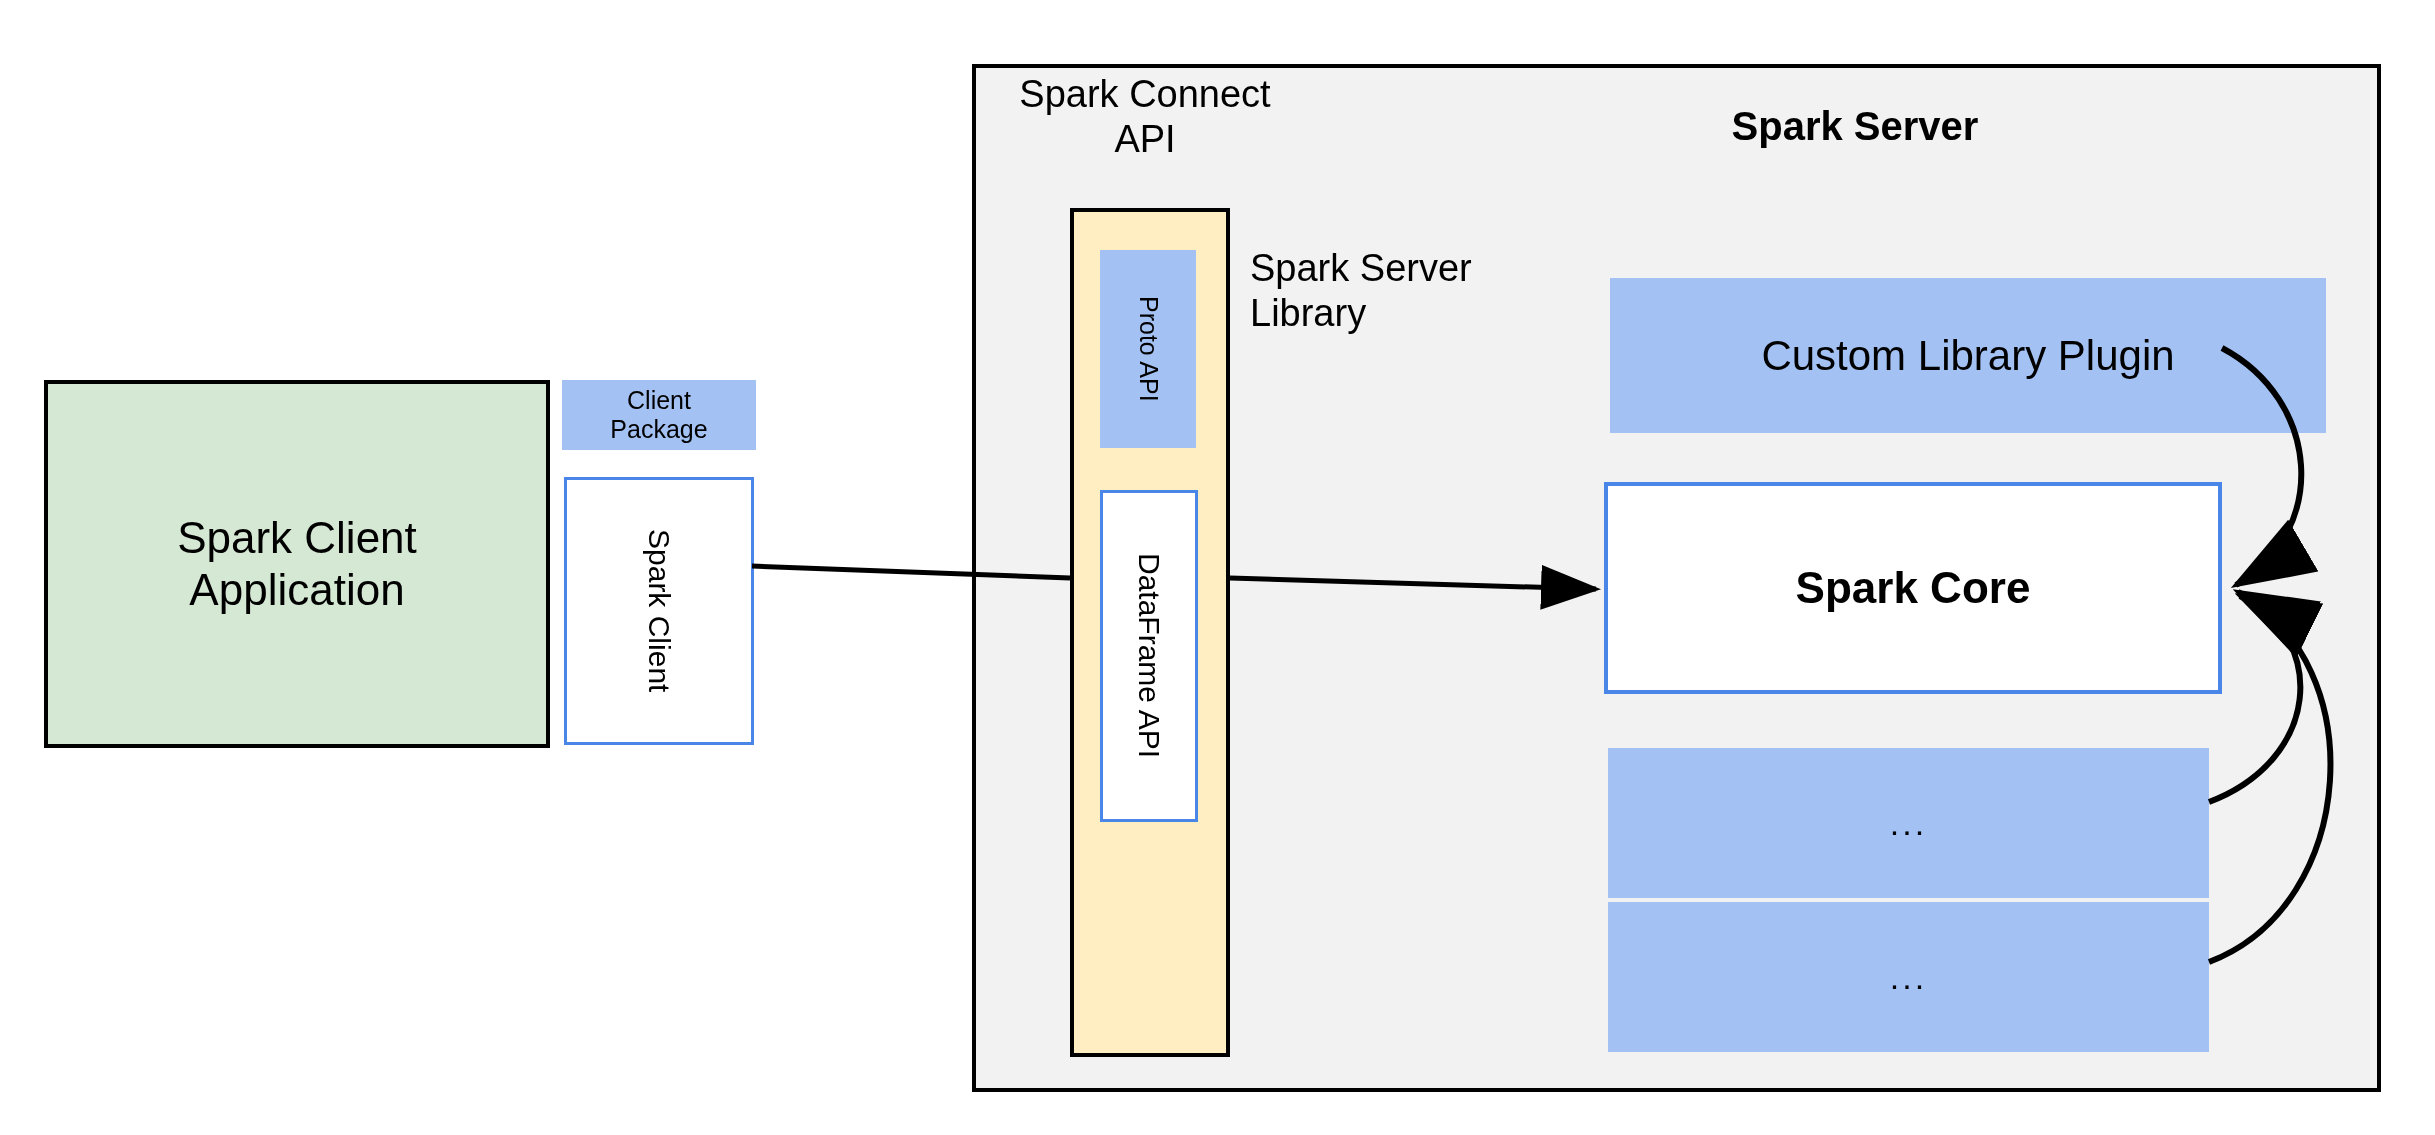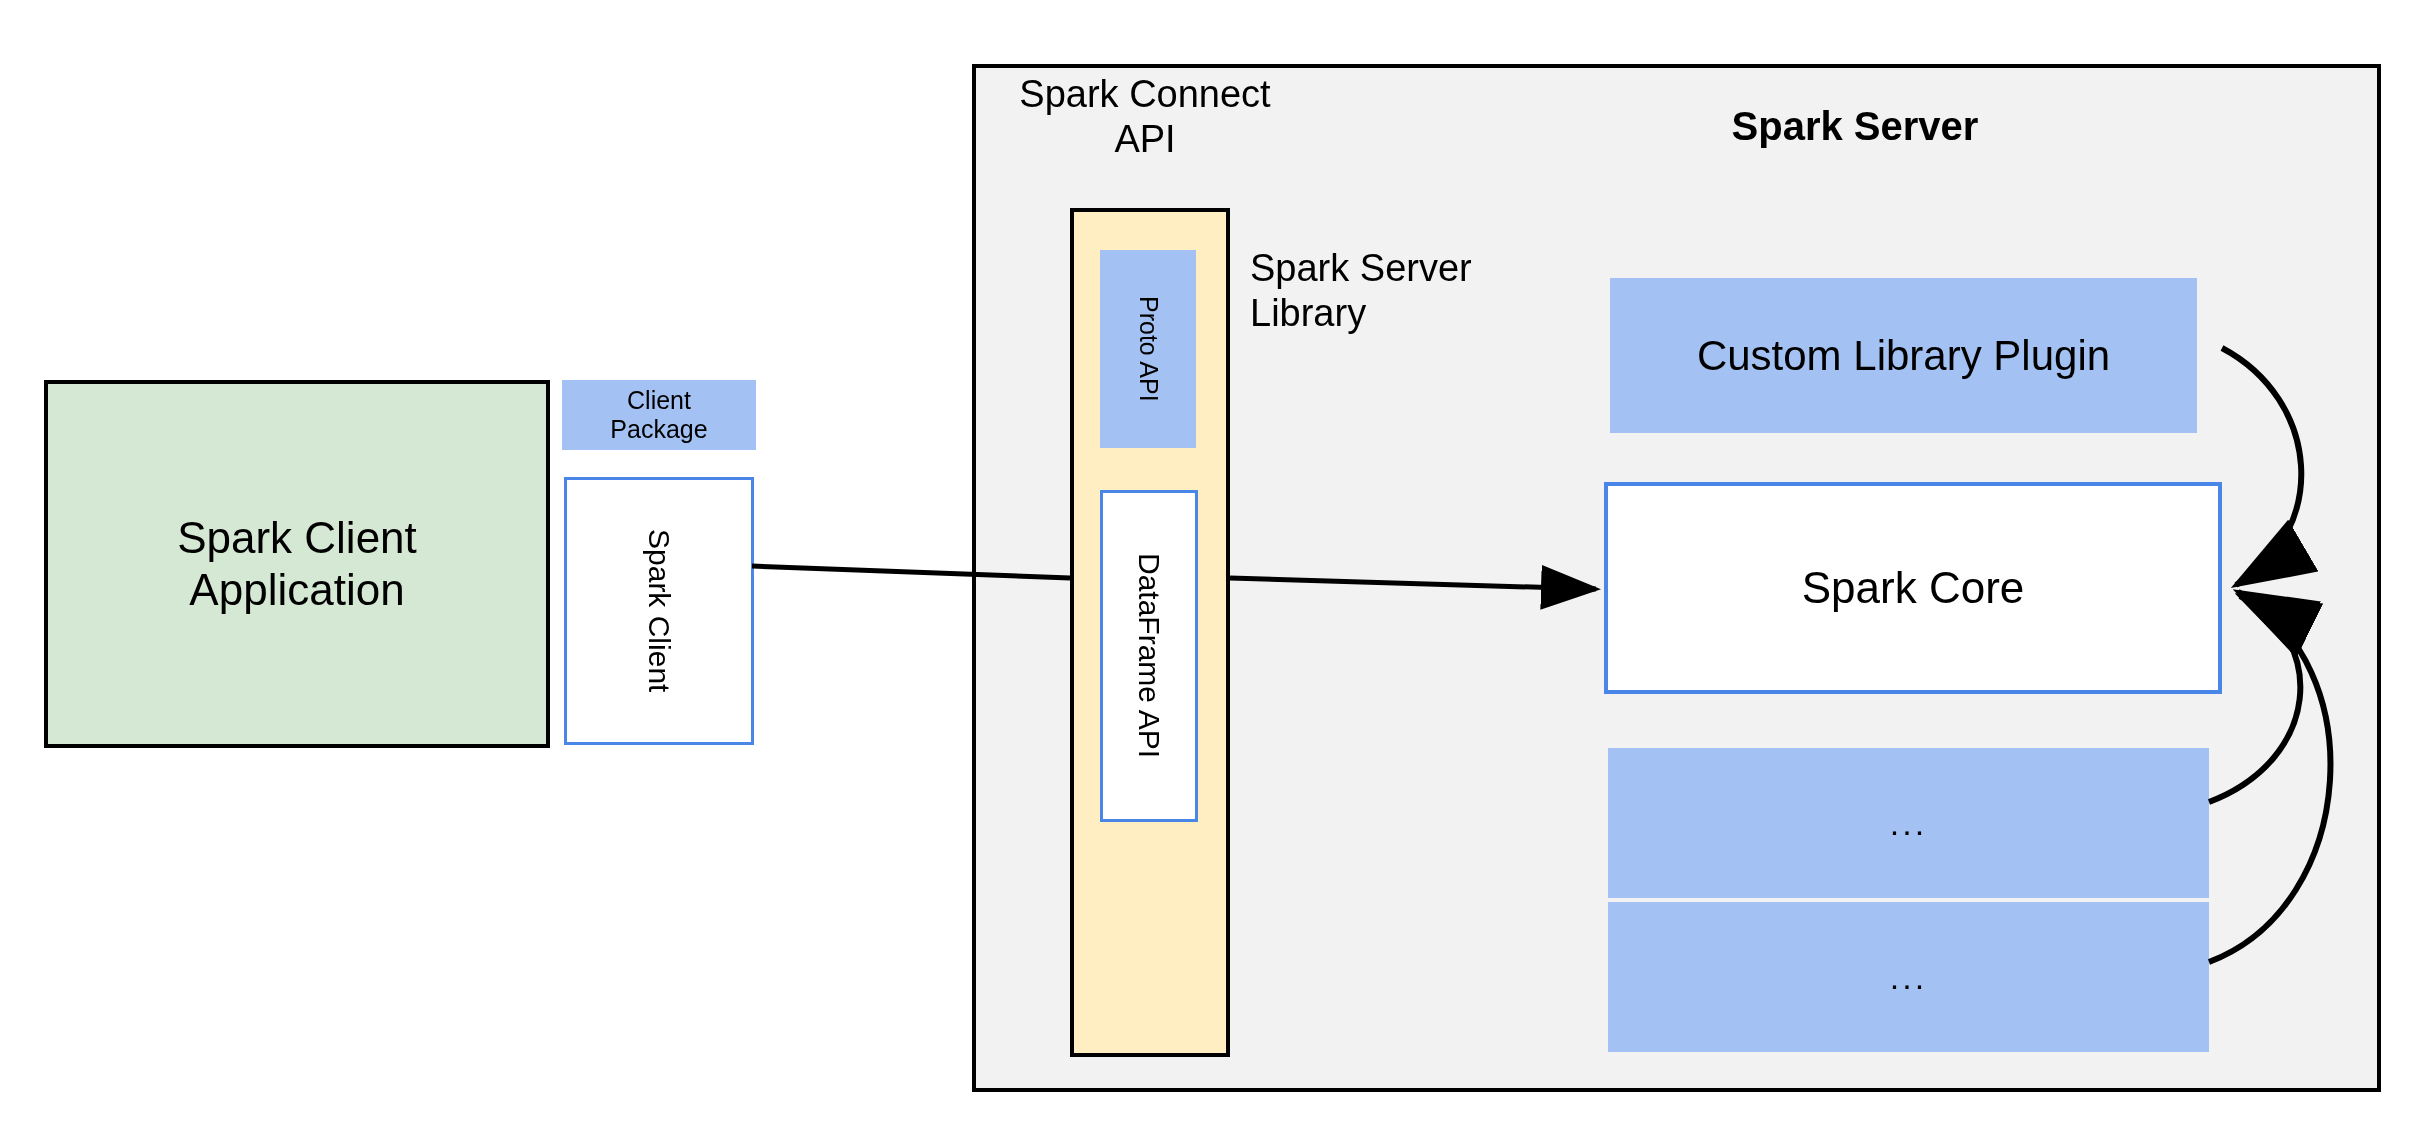--- a/index.html
+++ b/index.html
@@ -114,30 +114,31 @@
   
   #server-title {
     left: 1650px; top: 100px;
     width: 410px; height: 54px;
     font-size: 40px;
     font-weight: bold;
   }
   
   #custom-library-plugin {
     left: 1610px; top: 278px;
-    width: 587px; height: 155px;
+    width: 716px; height: 155px;
     background: #a3c2f3;
     font-size: 42px;
   }
   #spark-core {
     left: 1604px; top: 482px;
     width: 618px; height: 212px;
     background: #ffffff;
     border: 4px solid #4a86e8;
     font-size: 44px;
+    font-weight: bold;
   }
   #ellipsis-box-1 {
     left: 1608px; top: 748px;
     width: 601px; height: 150px;
     background: #a3c2f3;
     font-size: 34px;
     letter-spacing: 3px;
   }
   #ellipsis-box-2 {
     left: 1608px; top: 902px;

